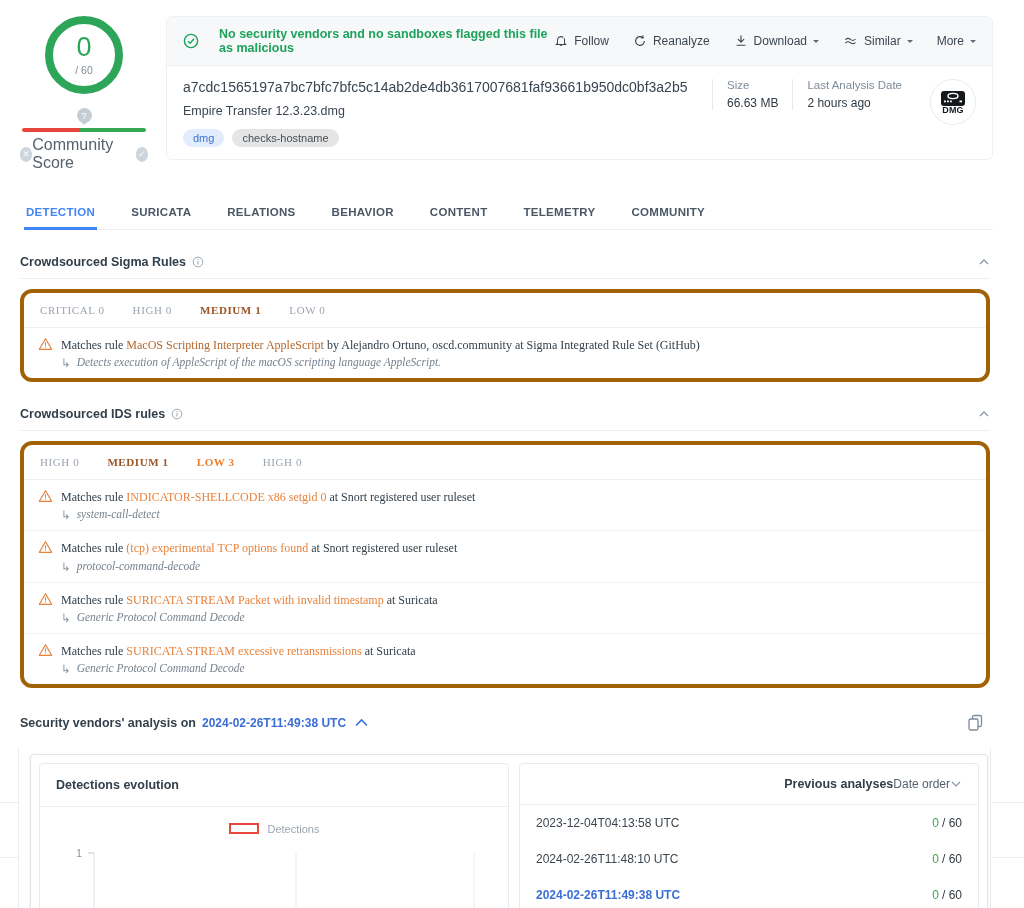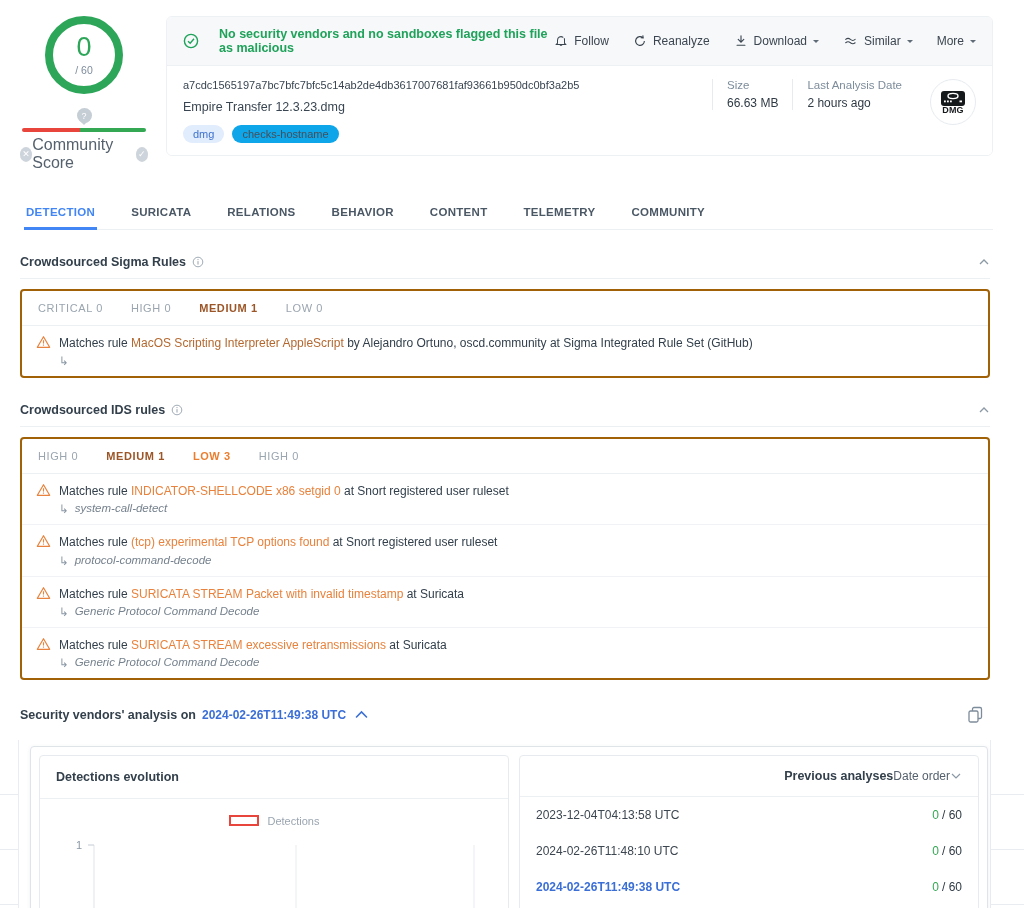--- a/index.html
+++ b/index.html
@@ -28,45 +28,45 @@
   .clabel { font-size:16px; color:#55616d; }
 
   .file-card { flex:1; margin-left:18px; border:1px solid #eef1f4; border-radius:6px; overflow:hidden; }
   .card-top { background:#f6f8fa; display:flex; align-items:center; justify-content:space-between;
               padding:10px 16px; border-bottom:1px solid #eef1f4; }
   .banner { display:flex; align-items:center; gap:20px; color:#1fa25a; font-weight:bold; font-size:12.5px; }
   .actions { display:flex; align-items:center; gap:24px; }
   .abtn { display:flex; align-items:center; gap:6px; color:#3c4650; font-size:12px; cursor:pointer; white-space:nowrap; }
   .caret { width:0; height:0; border:3.5px solid transparent; border-top-color:#5f6b77; margin-top:4px; }
   .card-body { display:flex; justify-content:space-between; padding:13px 16px 12px; background:#fff; }
-  .hash { font-size:11px; color:#394551; }
+  .hash { font-size:14px; color:#394551; }
   .fname { margin-top:9px; font-size:12.5px; color:#394551; }
   .tags { margin-top:11px; display:flex; gap:8px; }
   .tag { padding:3px 10px; border-radius:10px; font-size:11px; cursor:pointer; }
   .tag-blue { background:#e1ecfc; color:#4073cf; }
-  .tag-gray { background:#0ea5e9; color:#454f59; }
+  .tag-gray { background:#e5e5e5; color:#454f59; }
   .meta { display:flex; align-items:flex-start; }
   .meta-item { padding:0 14px; border-left:1px solid #e7ebef; }
   .meta-label { color:#7d8c9b; font-size:11.5px; }
   .meta-value { margin-top:5px; font-size:12px; color:#2f3a44; }
   .dmg-badge { width:46px; height:46px; border:1px solid #e7ebef; border-radius:50%; margin-left:14px;
                display:flex; flex-direction:column; align-items:center; justify-content:center; }
   .dmg-text { font-size:9px; font-weight:bold; color:#16191c; margin-top:-2px; letter-spacing:.2px; }
 
   
   .tabs { display:flex; gap:32px; margin:26px 31px 0 24px; border-bottom:1px solid #edf0f3; }
   .tab { padding:8px 2px 9px; font-size:11.5px; font-weight:bold; letter-spacing:.3px; color:#4a5765; cursor:pointer; }
   .tab-active { color:#4285f4; border-bottom:3px solid #4285f4; margin-bottom:-1px; }
 
   
   .section { margin:14px 34px 0 20px; }
   .sec-head { display:flex; align-items:center; gap:6px; padding:11px 0 9px; border-bottom:1px solid #edf0f3; }
   .sec-title { font-weight:bold; font-size:12.5px; color:#33404c; }
   .sec-chev { margin-left:auto; cursor:pointer; display:flex; }
-  .sec-box { border:2px solid #a16207; border-radius:4px; margin-top:10px; background:#fff; }
+  .sec-box { border:4px solid #a16207; border-radius:12px; margin-top:10px; background:#fff;font-family:Liberation Serif, serif; }
   .sev-bar { display:flex; gap:28px; padding:11px 16px; border-bottom:1px solid #edf0f3; }
   .sev { font-size:11px; letter-spacing:.6px; color:#9aa5b0; cursor:pointer; white-space:nowrap; }
   .sev-med { color:#9c5526; font-weight:bold; }
   .sev-low-hot { color:#ea7e2e; font-weight:bold; }
   .rule { padding:9px 14px 8px; border-bottom:1px solid #f0f2f5; }
   .rule:last-child { border-bottom:none; }
   .rline { display:flex; align-items:flex-start; gap:8px; font-size:12px; color:#33404c; line-height:1.35; }
   .rlink-sigma { color:#b4682f; cursor:pointer; }
   .rlink-ids { color:#e8823c; cursor:pointer; }
   .rdesc { margin:3px 0 0 23px; color:#76828e; font-size:11.5px; display:flex; gap:6px; }
@@ -261,20 +261,21 @@
             <svg width="15" height="14" viewBox="0 0 16 15">
                 <path d="M8 1.8 14.6 13.2 H1.4 Z" fill="none" stroke="#e8823c" stroke-width="1.3" stroke-linejoin="round"></path>
                 <rect x="7.4" y="5.6" width="1.2" height="3.6" fill="#e8823c"></rect>
                 <rect x="7.4" y="10.2" width="1.2" height="1.2" fill="#e8823c"></rect>
               </svg>
           </span>
           <span><span>Matches rule </span><span class="rlink-sigma">MacOS Scripting Interpreter AppleScript</span><span> by Alejandro Ortuno, oscd.community at Sigma Integrated Rule Set (GitHub)</span></span>
         </div>
         <div class="rdesc">
             <span class="arrow-glyph">↳</span>
+            <span class="dtxt">Detects execution of AppleScript of the macOS scripting language AppleScript.</span>
           </div>
       </div>
     </div>
   </div>
 
   <div class="section">
     <div class="sec-head">
       <span class="sec-title">Crowdsourced IDS rules</span>
       <span>
         <svg width="12" height="12" viewBox="0 0 14 14">

